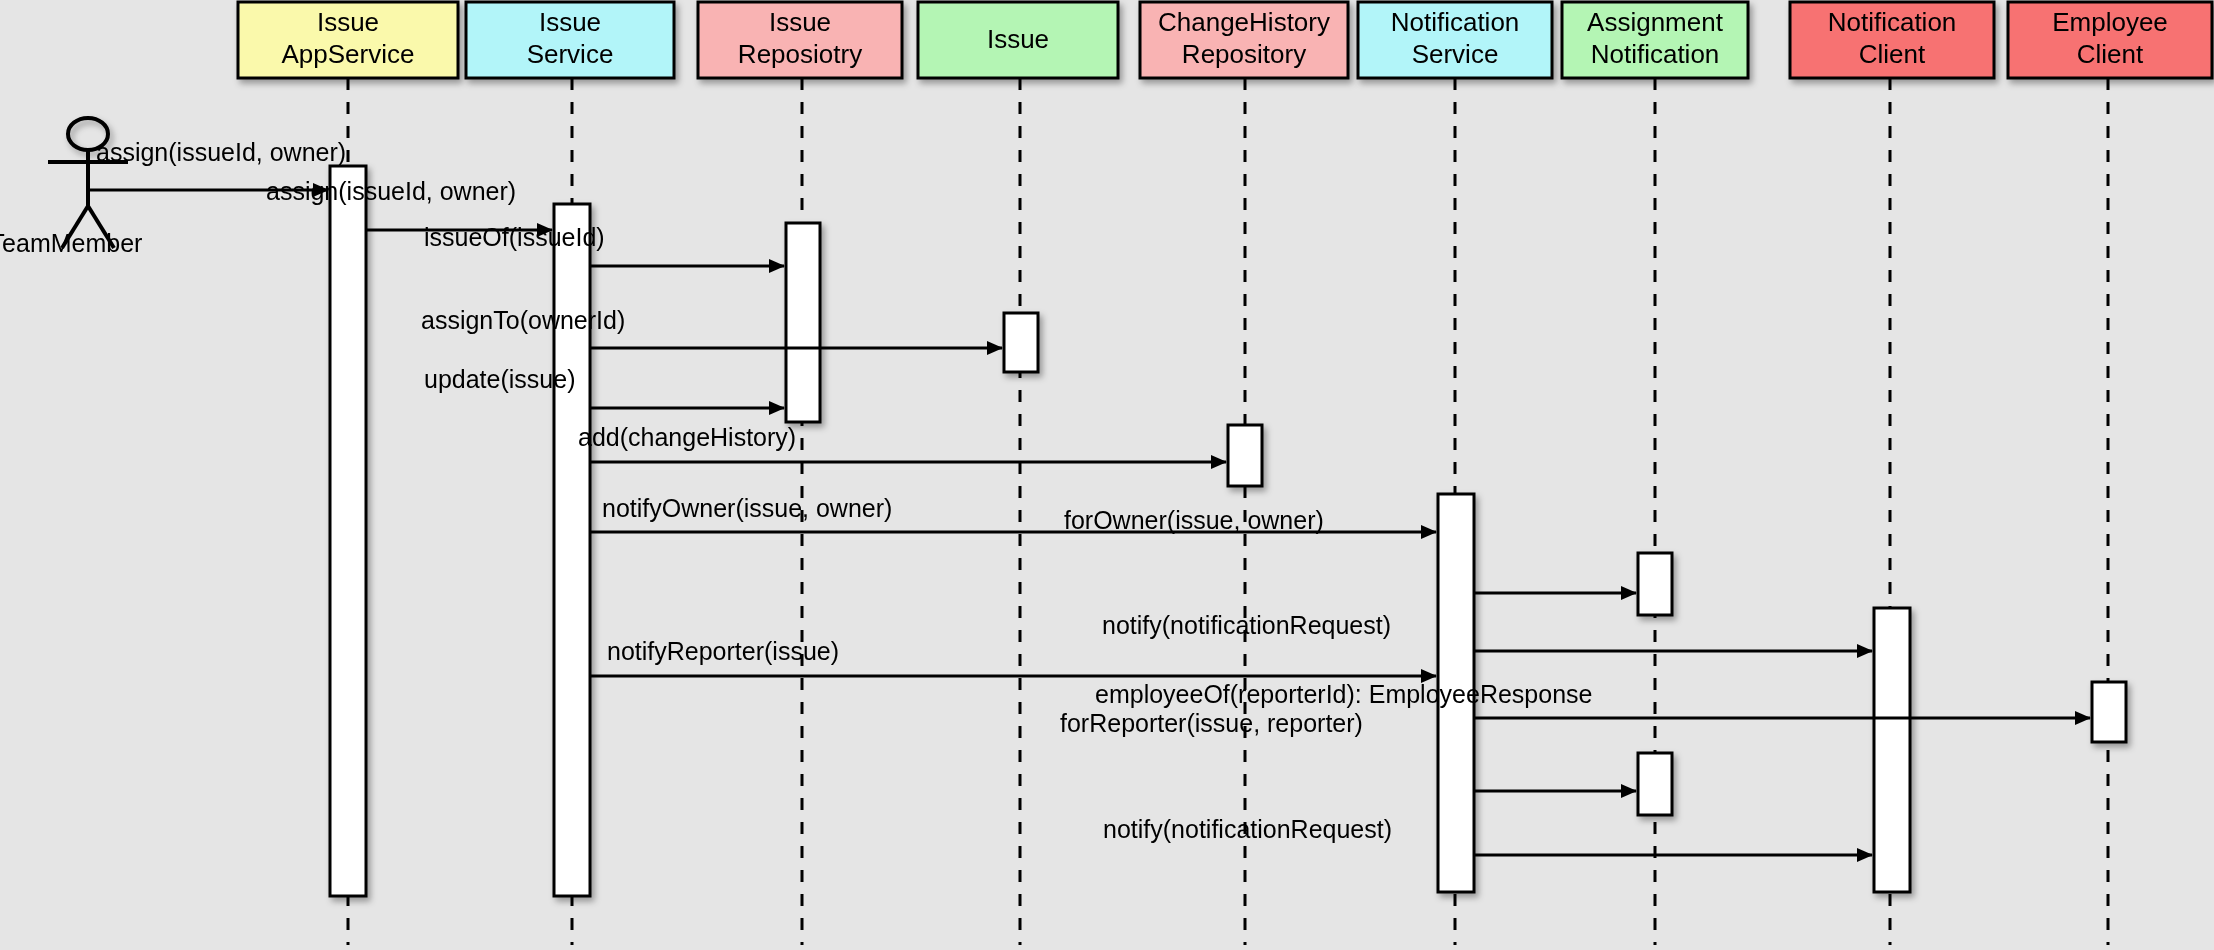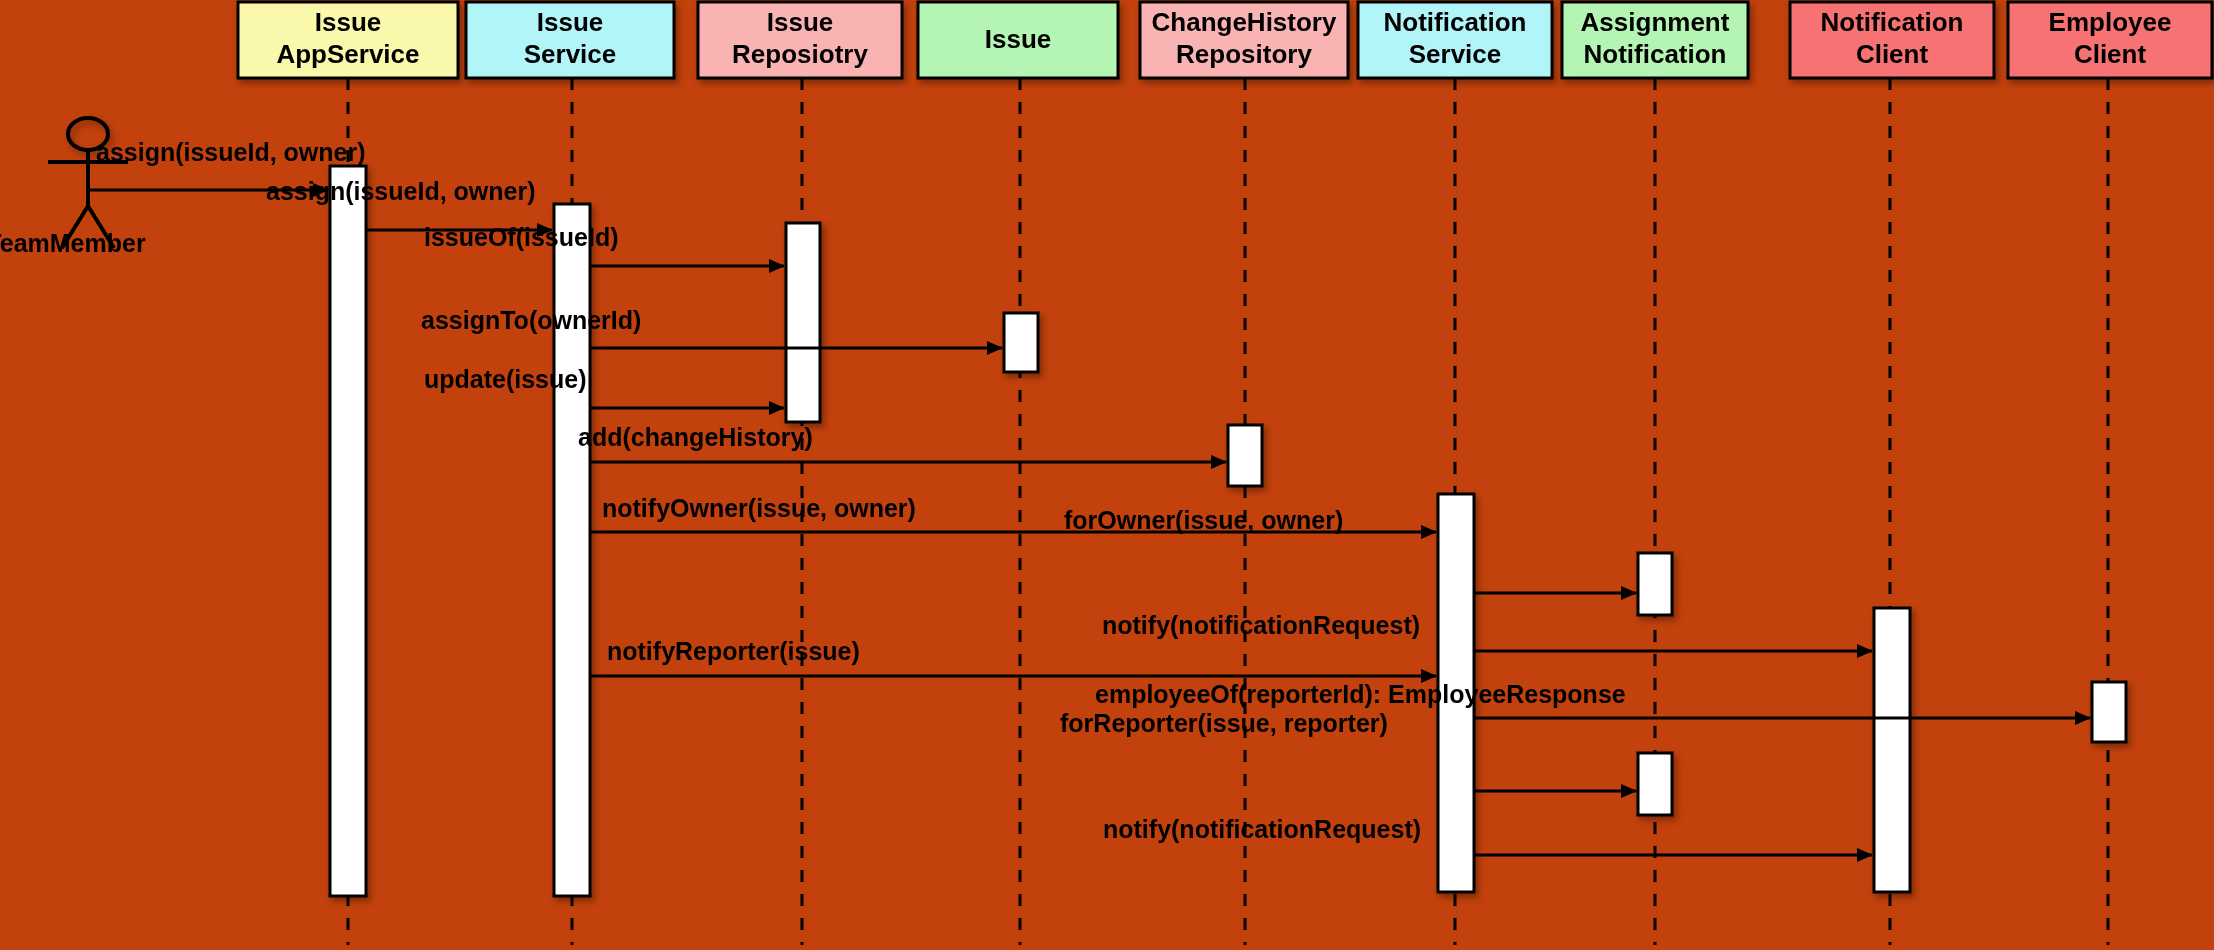--- a/index.html
+++ b/index.html
@@ -4,24 +4,23 @@
 <style>
   html, body {
     margin: 0;
     padding: 0;
     background: #ffffff;
   }
   #diagram-root {
     position: relative;
     width: 2214px;
     height: 950px;
-    background: #c2410c;
+    background: #e5e5e5;
     font-family: "Liberation Sans", sans-serif;
     overflow: hidden;
-    font-weight: bold;
   }
   #seq-svg {
     position: absolute;
     top: 0;
     left: 0;
     width: 2214px;
     height: 950px;
   }
   .lifeline-box-text {
     font-size: 26px;

